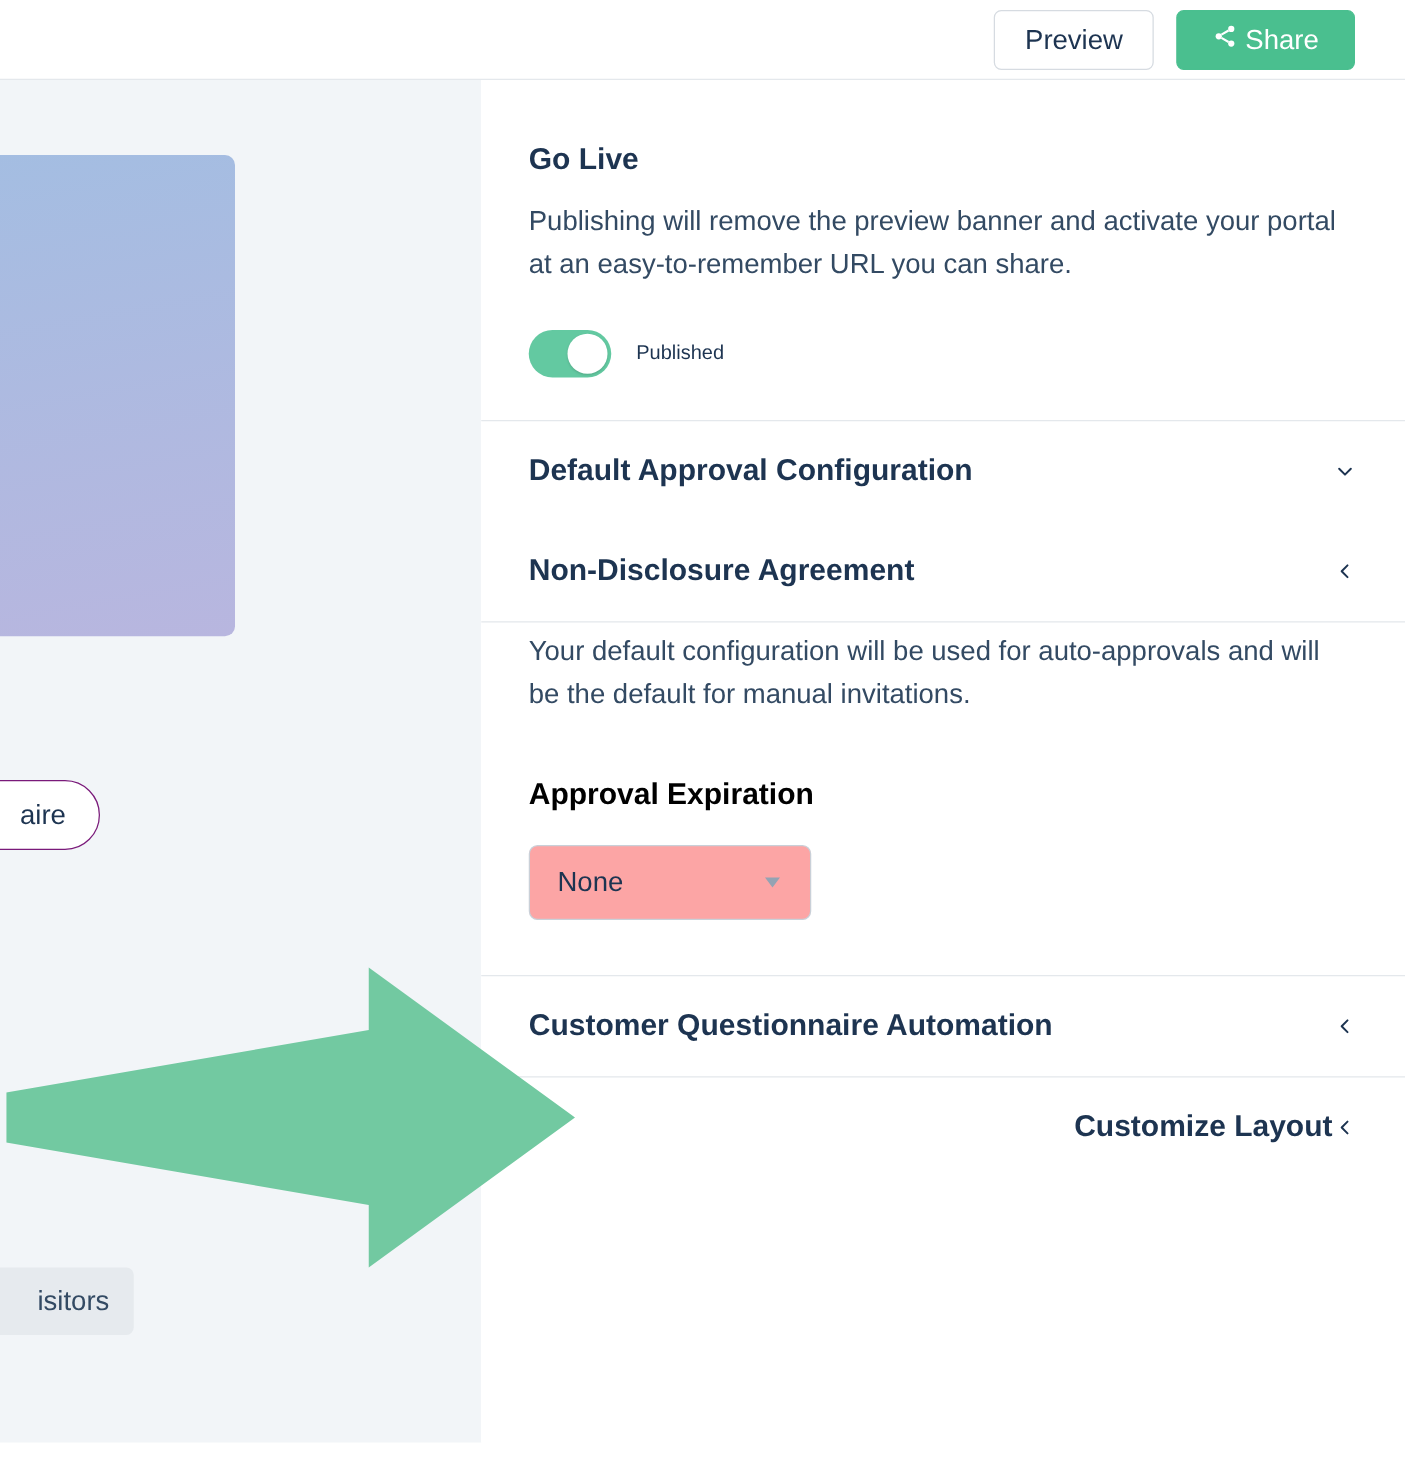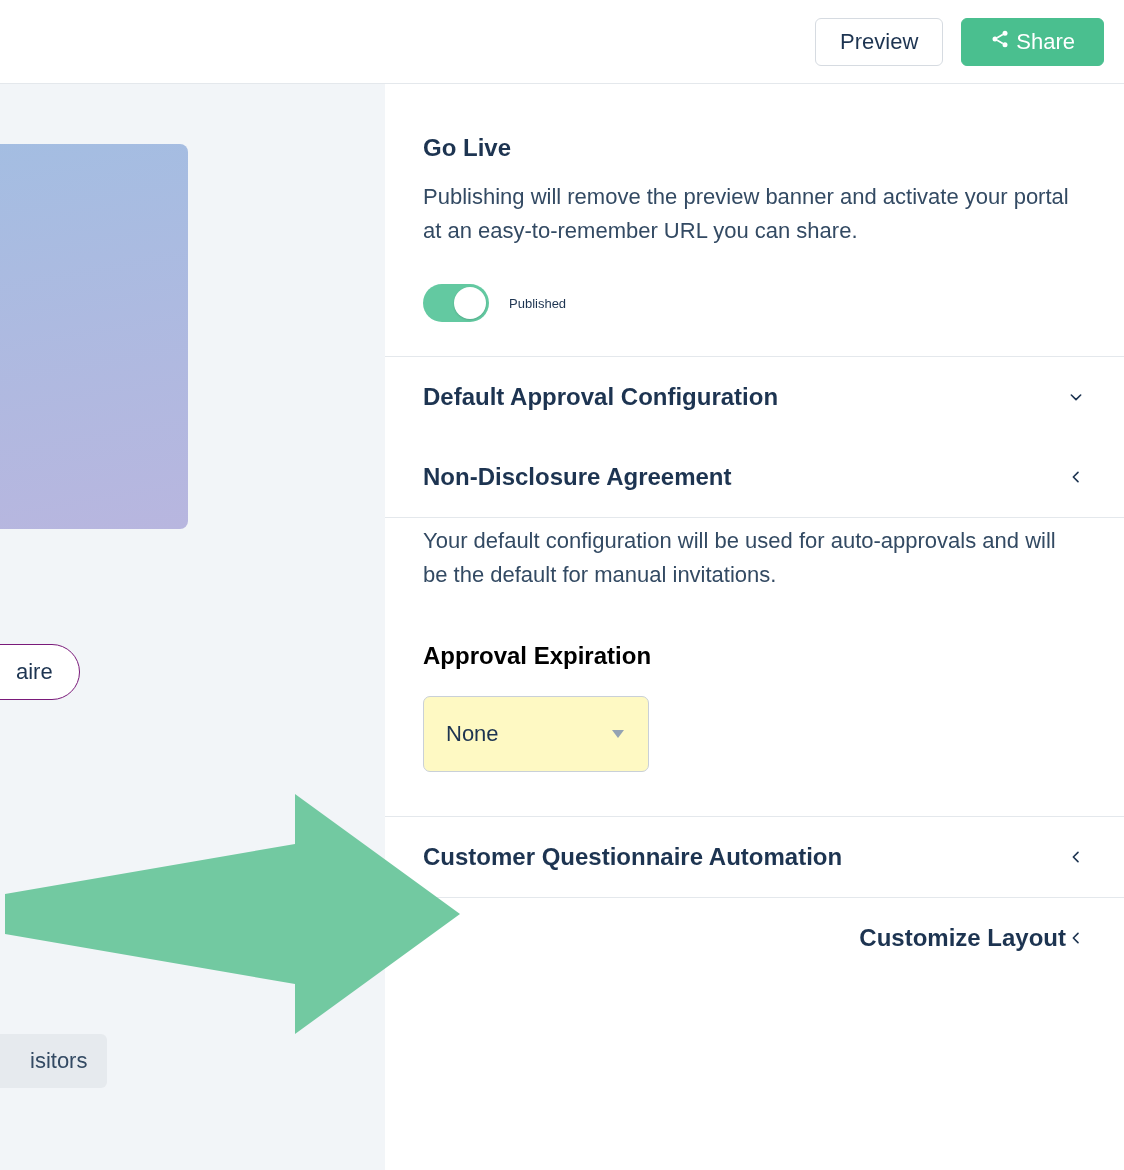--- a/index.html
+++ b/index.html
@@ -1,46 +1,46 @@
 <!DOCTYPE html>
 <html><head>
 <meta charset="utf-8">
 <style>
   * { box-sizing: border-box; margin: 0; padding: 0; }
   html, body { width: 1124px; height: 1170px; overflow: hidden; font-family: -apple-system, BlinkMacSystemFont, "Segoe UI", Helvetica, Arial, sans-serif; background: #fff; color: #1d3451; }
   
-  .topbar { height: 84px; border-bottom: 1px solid #e4e8ec; display: flex; align-items: center; justify-content: flex-end; padding-right: 20px; gap: 18px; }
+  .topbar { height: 64px; border-bottom: 1px solid #e4e8ec; display: flex; align-items: center; justify-content: flex-end; padding-right: 40px; gap: 18px; }
   .btn { display: inline-flex; align-items: center; justify-content: center; border-radius: 6px; font-size: 22px; font-weight: 500; cursor: pointer; padding: 10px 24px; }
   .btn-preview { background: #fff; border: 1px solid #d6dbe1; color: #1d3451; }
   .btn-share { background: #4abf8f; border: 1px solid #4abf8f; color: #fff; gap: 6px; padding: 10px 28px; }
   .btn-share svg { width: 20px; height: 20px; }
   
   .content { display: flex; height: calc(1170px - 80px); }
   .leftpane { width: 385px; background: #f2f5f8; position: relative; overflow: hidden; }
   .preview-img { position: absolute; left: -220px; top: 60px; width: 408px; height: 385px; border-radius: 8px; background: linear-gradient(170deg, #a2bee2 0%, #b8b6df 100%); }
   .chip-outline { position: absolute; left: -95px; top: 560px; height: 56px; border: 1.5px solid #7a1a7a; border-radius: 28px; background: #fff; color: #1d3451; font-size: 22px; display: flex; align-items: center; padding: 0 26px 0 110px; }
   .chip-gray { position: absolute; left: -60px; top: 950px; background: #e6eaee; height: 54px; border-radius: 6px; color: #334a63; font-size: 22px; display: flex; align-items: center; padding: 0 20px 0 90px; }
   
   .panel { flex: 1; background: #fff; position: relative; }
   .section { padding: 28px 38px 34px 38px; border-bottom: 1px solid #e4e8ec; }
   .section.first { padding-top: 50px; }
   .section-title { font-size: 24px; font-weight: 600; color: #1d3451; margin-bottom: 18px; }
   .section-desc { font-size: 22px; line-height: 1.55; color: #334a63; }
   .toggle-row { display: flex; align-items: center; gap: 20px; margin-top: 36px; }
   .toggle { width: 66px; height: 38px; border-radius: 19px; background: #63c9a1; position: relative; cursor: pointer; }
   .toggle .knob { position: absolute; right: 3px; top: 3px; width: 32px; height: 32px; border-radius: 50%; background: #fff; box-shadow: 0 1px 2px rgba(0,0,0,.15); }
-  .toggle-label { font-size: 13px; color: #1d3451; }
+  .toggle-label { font-size: 16px; color: #1d3451; }
   .row { display: flex; align-items: center; justify-content: space-between; padding: 26px 38px; border-bottom: 1px solid #e4e8ec; cursor: pointer; }
   .row .label { font-size: 24px; font-weight: 600; color: #1d3451; }
   .chev { width: 20px; height: 20px; display: inline-flex; align-items: center; justify-content: center; }
   .chev svg { width: 16px; height: 16px; stroke: #1d3451; stroke-width: 2.4; fill: none; stroke-linecap: round; stroke-linejoin: round; }
   .dac-body { padding: 0 38px 44px 38px; border-bottom: 1px solid #e4e8ec; }
   .dac-body .desc { font-size: 22px; line-height: 1.55; color: #334a63; margin-top: 6px; }
   .field-label { font-size: 24px; font-weight: 600; color: #000000; margin-top: 50px; margin-bottom: 26px; }
-  .select { width: 226px; height: 76px; border: 1px solid #c9d0d8; border-radius: 7px; background: #fef9c3; display: flex; align-items: center; justify-content: space-between; padding: 0 22px 0 22px; cursor: pointer; }
+  .select { width: 226px; height: 60px; border: 1px solid #c9d0d8; border-radius: 7px; background: #fca5a5; display: flex; align-items: center; justify-content: space-between; padding: 0 22px 0 22px; cursor: pointer; }
   .select .val { font-size: 22px; color: #1d3451; }
   .select svg { width: 16px; height: 12px; fill: #94a3b3; }
   
   .arrow-annot { position: absolute; left: -380px; top: 700px; pointer-events: none; }
   .arrow-annot svg { width: 460px; height: 260px; }
 </style>
 </head>
 <body>
 
 <div class="topbar">

